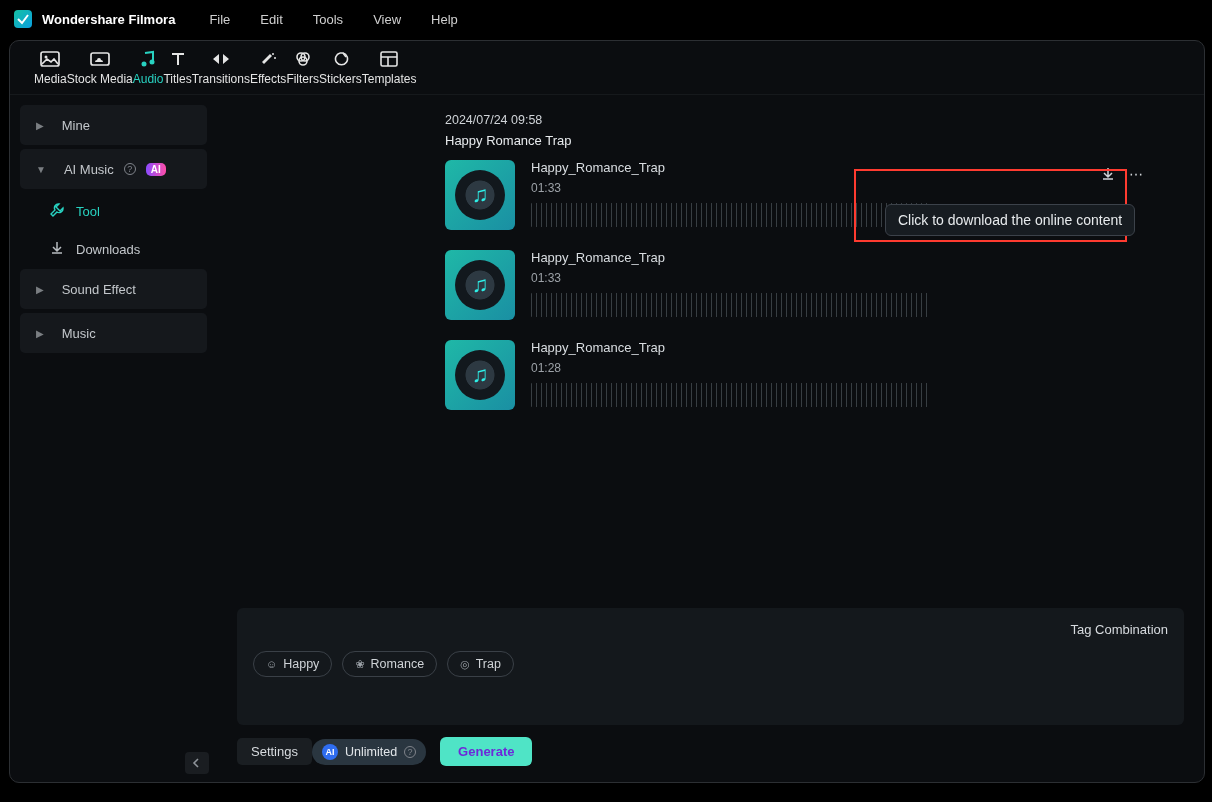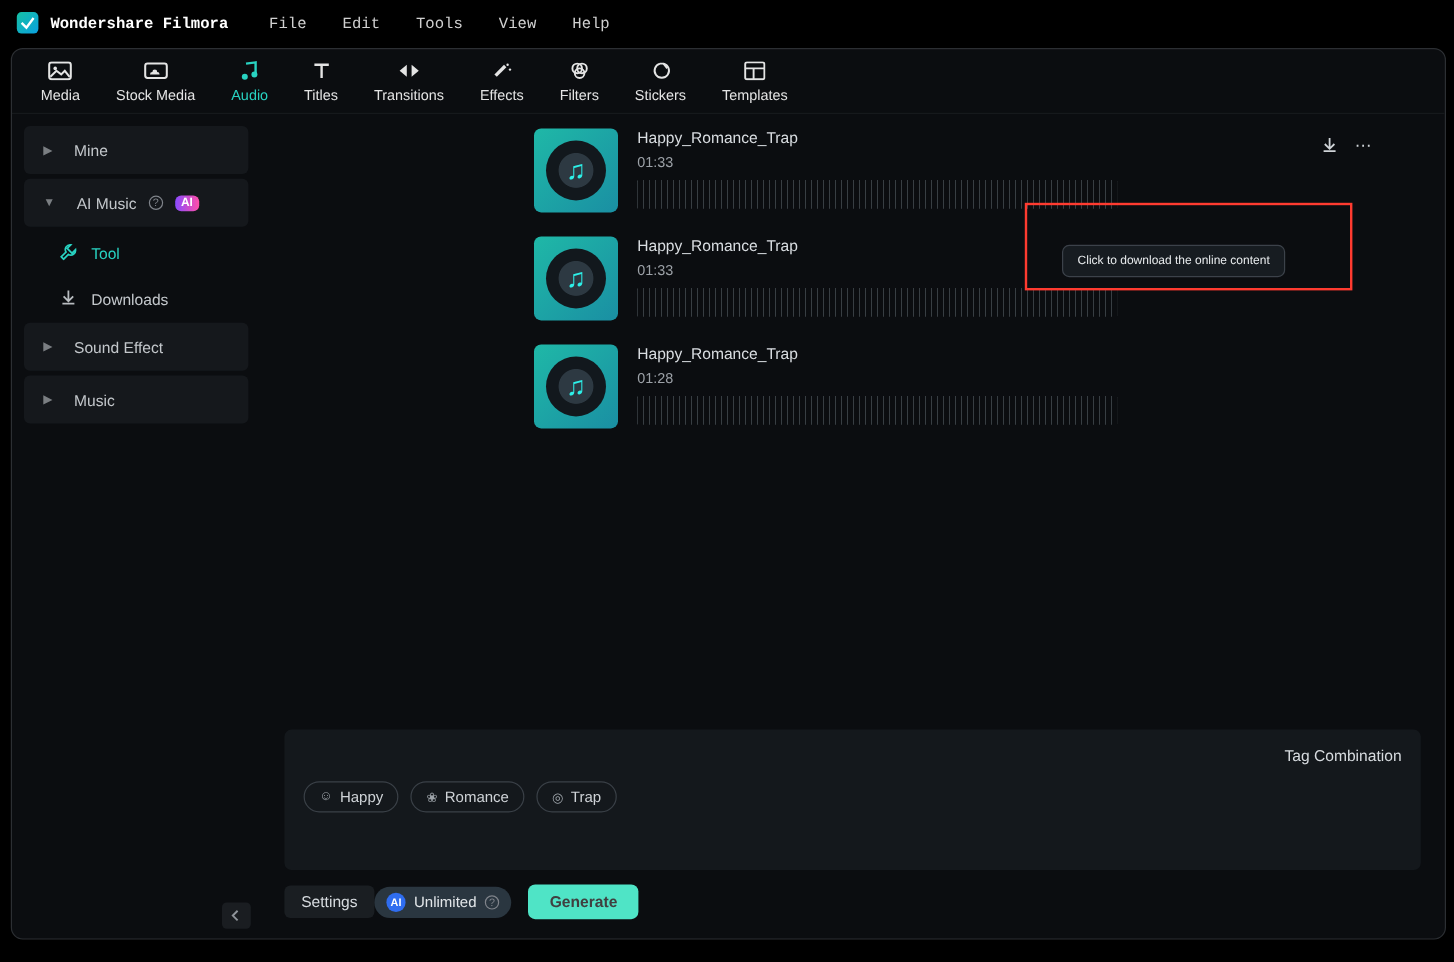--- a/index.html
+++ b/index.html
@@ -1,29 +1,29 @@
 <!DOCTYPE html>
 <html><head>
 <meta charset="utf-8">
 <style>
 * { margin:0; padding:0; box-sizing:border-box; }
 body { width:1212px; height:802px; background:#000; font-family:"Segoe UI",Arial,sans-serif; color:#e4e4e4; font-size:13px; overflow:hidden; }
 
 
-.topbar { height:38px; display:flex; align-items:center; padding:0 14px;font-family:Liberation Mono, monospace; }
+.topbar { height:38px; display:flex; align-items:center; padding:0 14px; }
 .logo { width:18px; height:18px; border-radius:4px; background:linear-gradient(135deg,#16c0a3,#0aa0e0); margin-right:10px; display:flex; align-items:center; justify-content:center;}
 .app-name { font-weight:600; color:#fff; margin-right:34px; }
 .menu { display:flex; gap:30px; }
 .menu span { color:#d0d0d0; cursor:pointer; }
 
 
 .frame { position:absolute; left:9px; right:7px; top:40px; bottom:19px; border:1px solid #2c2f33; border-radius:10px; background:#0b0d10; overflow:hidden; }
 
 
-.tabstrip { height:54px; display:flex; align-items:center; padding:0 24px; gap:30px; border-bottom:1px solid #16191c; }
+.tabstrip { height:54px; display:flex; align-items:center; padding:0 24px; border-bottom:1px solid #16191c; }
 .tab { display:flex; flex-direction:column; align-items:center; gap:4px; cursor:pointer; color:#e4e4e4; font-size:12px; }
 .tab.active { color:#28d2c1; }
 .tab .ico { width:20px; height:18px; display:flex; align-items:center; justify-content:center; }
 
 
 .body { position:absolute; top:54px; bottom:0; left:0; right:0; display:flex; }
 .sidebar { width:207px; padding:10px 0 0 0; position:relative; }
 .side-item { height:40px; margin:0 10px 4px 10px; padding:0 16px; display:flex; align-items:center; gap:10px; border-radius:5px; background:#15181c; color:#c3c7cb; cursor:pointer; font-size:13px; }
 .side-item .arrw { color:#7a7e82; font-size:10px; margin-right:8px; }
 .side-sub { height:36px; margin:0 10px 2px 10px; padding:0 16px 0 30px; display:flex; align-items:center; gap:12px; color:#c3c7cb; cursor:pointer; font-size:13px; }
@@ -47,36 +47,36 @@
 .note { color:#2df0e8; font-size:22px; font-weight:bold; }
 .tinfo { flex:1; padding-right:32px; }
 .tname { color:#d9dde1; font-size:13px; }
 .tdur  { color:#9ca1a7; font-size:12px; padding-top:6px; }
 .wave  { height:24px; margin-top:8px; background:repeating-linear-gradient(90deg,#5c666c 0 1px,transparent 1px 5px); opacity:.55; width:400px; border-radius:1px;}
 .tacts { position:absolute; right:60px; top:6px; display:flex; gap:12px; align-items:center; }
 .iconbtn { color:#cfd3d7; cursor:pointer; width:16px; height:16px; display:flex; align-items:center; justify-content:center; font-size:14px;}
 
 
 .hl-box { position:absolute; border:2px solid #ff3b30; pointer-events:none; }
-.tooltip { position:absolute; padding:7px 12px; border:1px solid #3c424a; border-radius:6px; background:#171c21; color:#e8ebed; font-size:10px; white-space:nowrap; }
+.tooltip { position:absolute; padding:7px 12px; border:1px solid #3c424a; border-radius:6px; background:#171c21; color:#e8ebed; font-size:14px; white-space:nowrap; }
 
 
 .bottom { position:absolute; left:20px; right:20px; bottom:16px; }
 .tagbox { border-radius:6px; background:#14181c; padding:14px 16px 48px 16px;text-align:right; }
 .tagbox h4 { font-size:13px; font-weight:500; color:#d7dbdf; margin-bottom:14px; }
 .tags { display:flex; gap:10px; }
 .tag { padding:5px 12px; border:1px solid #3a4047; border-radius:14px; font-size:12.5px; color:#cfd3d7; cursor:pointer; display:flex; align-items:center; gap:6px;}
 .tag .pic { font-size:11px; color:#9da3a9; }
 
 .bottombar { display:flex; align-items:center; justify-content:flex-start; padding-top:12px; }
 .settings { padding:6px 14px; background:#1a1e22; border-radius:5px; color:#d7dbdf; cursor:pointer; font-size:13px;}
 .right-btns { display:flex; align-items:center; gap:14px;}
 .unlim { display:flex; align-items:center; gap:7px; padding:5px 10px; border-radius:14px; background:#2a3640; color:#e2e6e9; font-size:12.5px; cursor:pointer;}
 .unlim .dot { width:16px; height:16px; border-radius:50%; background:#2f6df0; display:flex;align-items:center;justify-content:center;color:#fff;font-size:9px;font-weight:700;}
-.gen { padding:7px 18px; border-radius:6px; background:#4fe4c6; color:#404040; font-weight:600; font-size:13px; cursor:pointer;}
+.gen { padding:7px 18px; border-radius:6px; background:#4fe4c6; color:#6d28d9; font-weight:600; font-size:13px; cursor:pointer;}
 </style>
 </head>
 <body>
 
 <div class="topbar">
   <div class="logo">
     <svg width="12" height="12" viewBox="0 0 12 12">
         <path d="M1 6 L5 10 L11 2" stroke="#fff" stroke-width="2" fill="none"></path>
       </svg>
   </div>
@@ -214,20 +214,24 @@
 
       <div class="collapse-btn">
         <svg width="10" height="10" viewBox="0 0 10 10">
             <path d="M6 1 L2 5 L6 9" fill="none" stroke="#8f949a" stroke-width="1.6"></path>
           </svg>
       </div>
     </div>
 
     <div class="main">
 
+      <div class="group-head">
+        <div class="group-date">2024/07/24 09:58</div>
+        <div class="group-title">Happy Romance Trap</div>
+      </div>
 
       <div class="tracks">
 
         <div class="track">
           <div class="thumb">
               <div class="disc">
                 <span class="note">♫</span>
               </div>
             </div>
           <div class="tinfo">

